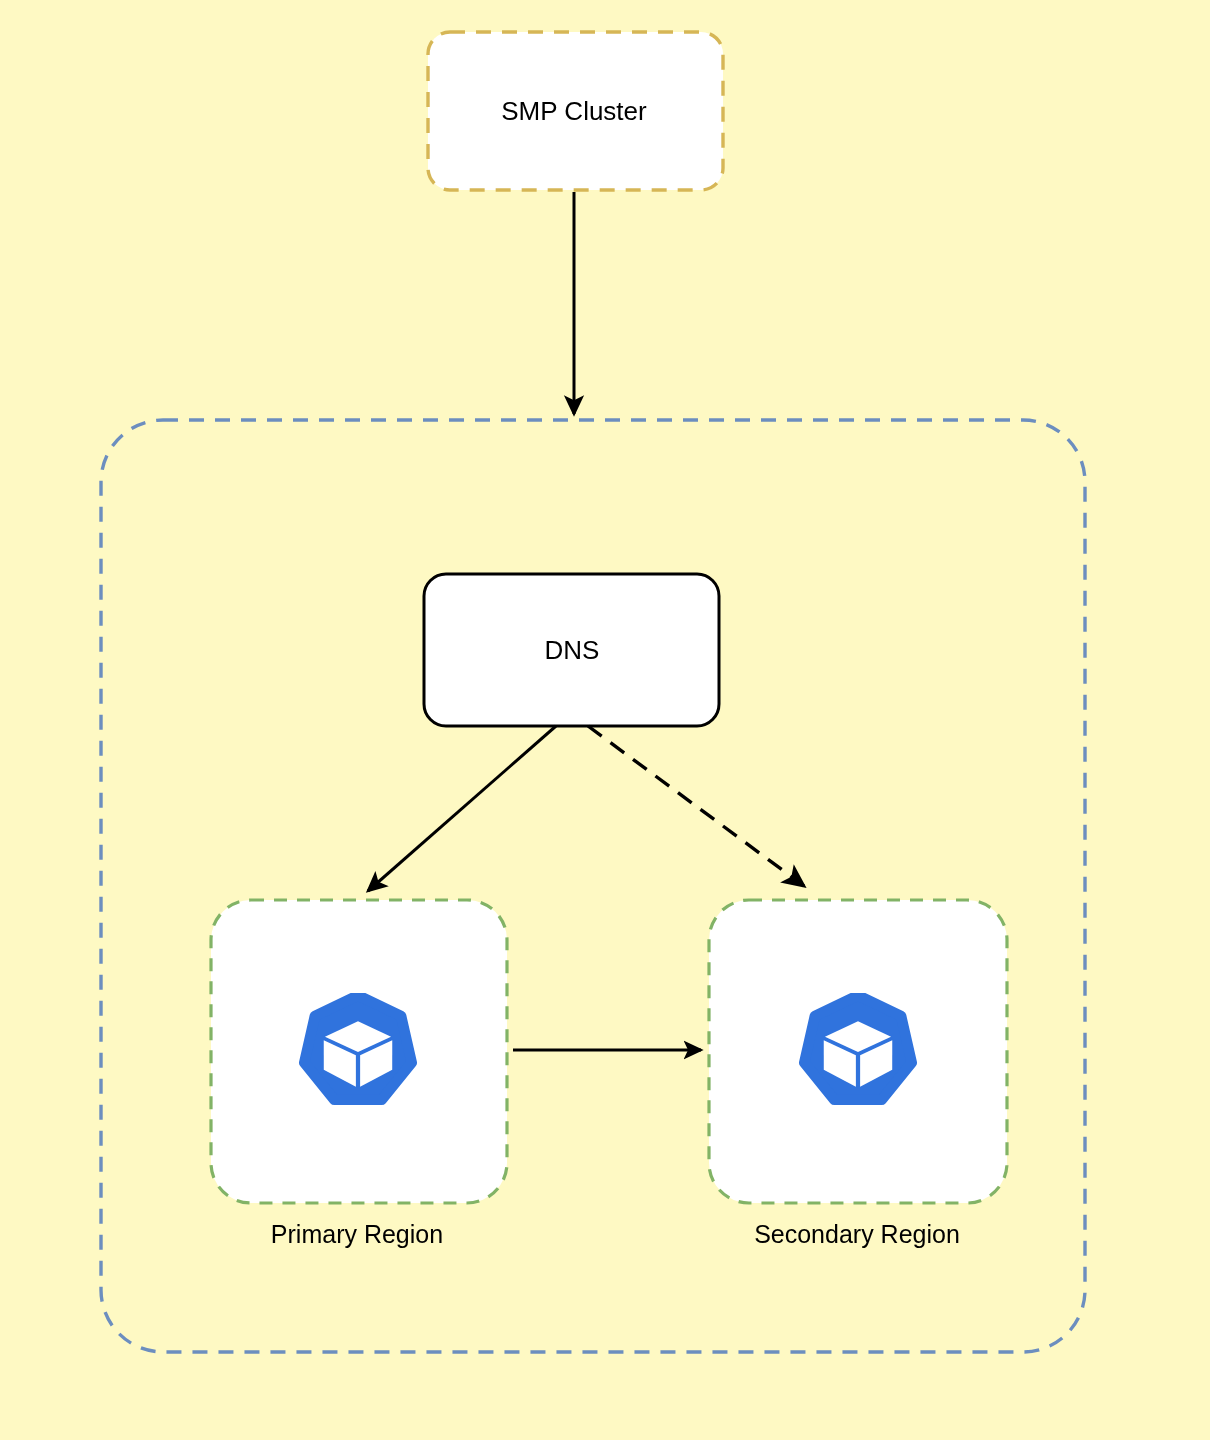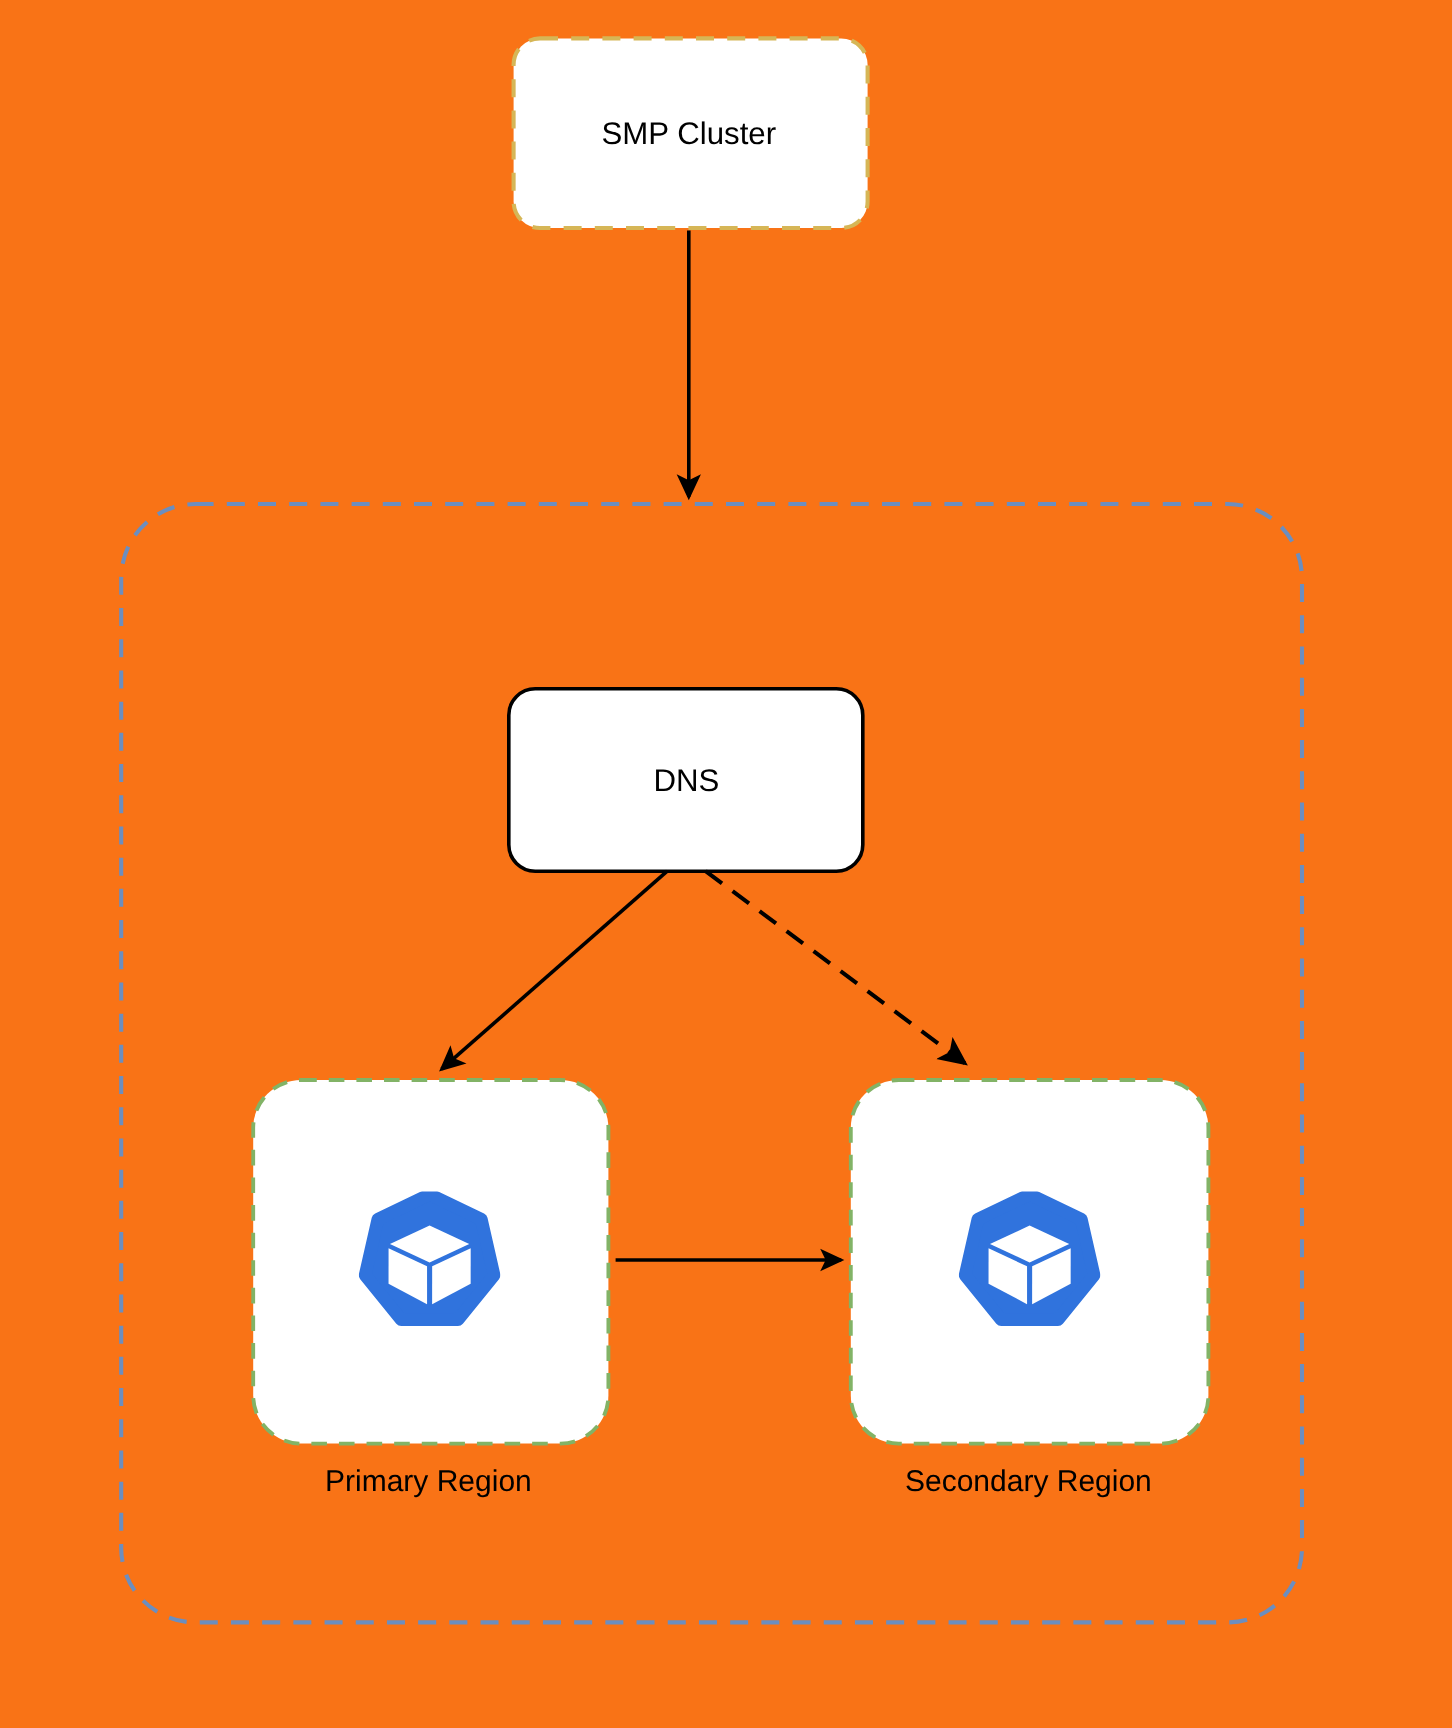--- a/index.html
+++ b/index.html
@@ -7,21 +7,21 @@
     padding: 0;
     background: #ffffff;
   }
   body {
     font-family: "Liberation Sans", sans-serif;
   }
   #canvas {
     position: relative;
     width: 1210px;
     height: 1440px;
-    background: #f97316;
+    background: #fef9c3;
     overflow: hidden;
   }
   #diagram-svg {
     position: absolute;
     left: 0;
     top: 0;
     width: 1210px;
     height: 1440px;
   }
   .node-label {

